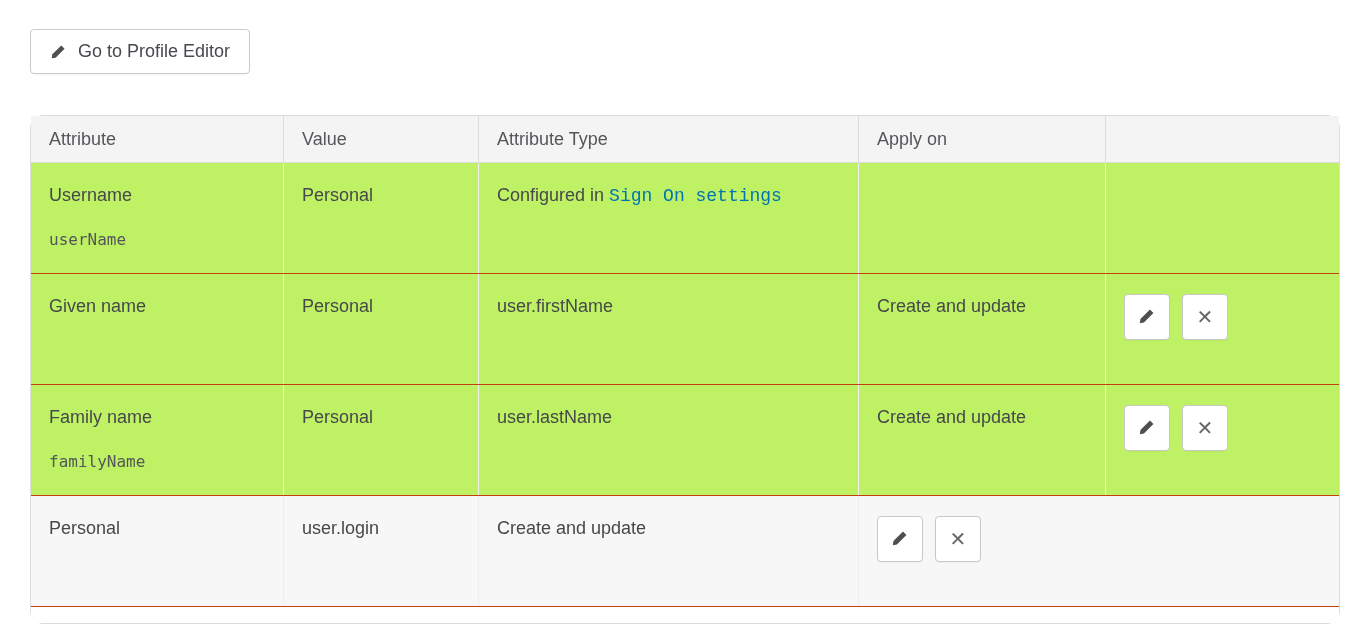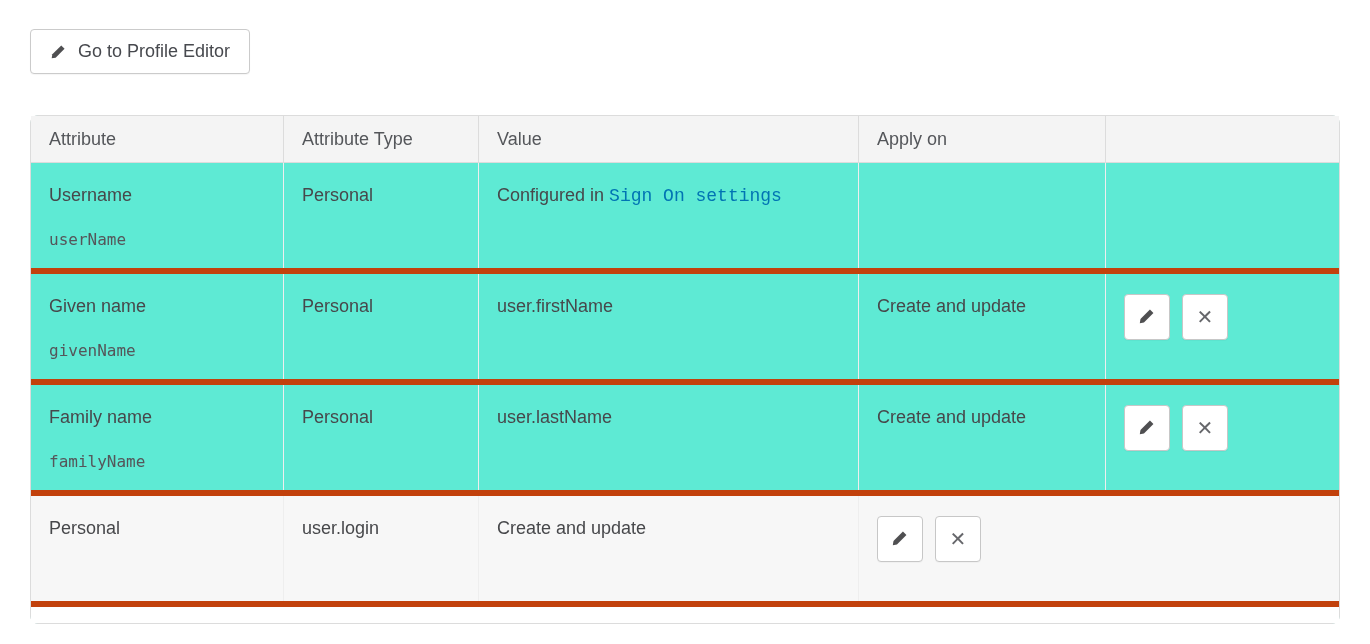--- a/index.html
+++ b/index.html
@@ -33,42 +33,42 @@
     color: #47494e;
     cursor: pointer;
     box-shadow: 0 1px 1px rgba(0,0,0,0.04);
   }
   .btn svg { display: block; }
 
   
   .table {
     margin: 41px 30px 0 30px;
     border: 1px solid #dcdcdc;
-    border-radius: 8px;
-    background: #5eead4;
+    border-radius: 13px;
+    background: #bef264;
   }
   .grid-row {
     display: grid;
     grid-template-columns: 253px 195px 380px 247px 1fr;
   }
   .thead {
     background: #f4f4f4;
     border-bottom: 1px solid #dcdcdc;
   }
   .th {
     padding: 13px 18px 12px 18px;
     font-size: 18px;
     color: #54565a;
     border-right: 1px solid #dcdcdc;
   }
   .th:last-child { border-right: none; }
 
   .row {
     height: 111px;
-    border-bottom: 6px solid #c2410c;
+    border-bottom: 1px solid #c2410c;
   }
   .row.shaded { background: #f7f7f7; }
   .cell {
     padding: 22px 18px 0 18px;
     font-size: 18px;
     color: #47484b;
     border-right: 1px solid #eeeeee;
   }
   .cell:last-child { border-right: none; }
 
@@ -126,43 +126,42 @@
       </svg>
     </span>
     <span>Go to Profile Editor</span>
   </button>
 </div>
 
 <div class="table">
 
   <div class="grid-row thead">
     <div class="th">Attribute</div>
+    <div class="th">Value</div>
     <div class="th">Attribute Type</div>
-    <div class="th">Value</div>
     <div class="th">Apply on</div>
     <div class="th"></div>
   </div>
 
   <div class="grid-row row">
     <div class="cell">
       <div>Username</div>
       <div class="attr-code">userName</div>
     </div>
     <div class="cell">Personal</div>
     <div class="cell">
       <span>Configured in </span><a class="link">Sign On settings</a>
     </div>
     <div class="cell"></div>
     <div class="cell actions-cell"></div>
   </div>
 
   <div class="grid-row row">
     <div class="cell">
       <div>Given name</div>
-      <div class="attr-code">givenName</div>
     </div>
     <div class="cell">Personal</div>
     <div class="cell">user.firstName</div>
     <div class="cell">Create and update</div>
     <div class="cell actions-cell">
       <button class="icon-btn">
         <span>
           <svg width="18" height="18" viewBox="0 0 16 16">
             <path d="M2.2 10.7 L10.6 2.3 L13.7 5.4 L5.3 13.8 L1.6 14.4 Z" fill="#4f4f51"></path>
           </svg>

